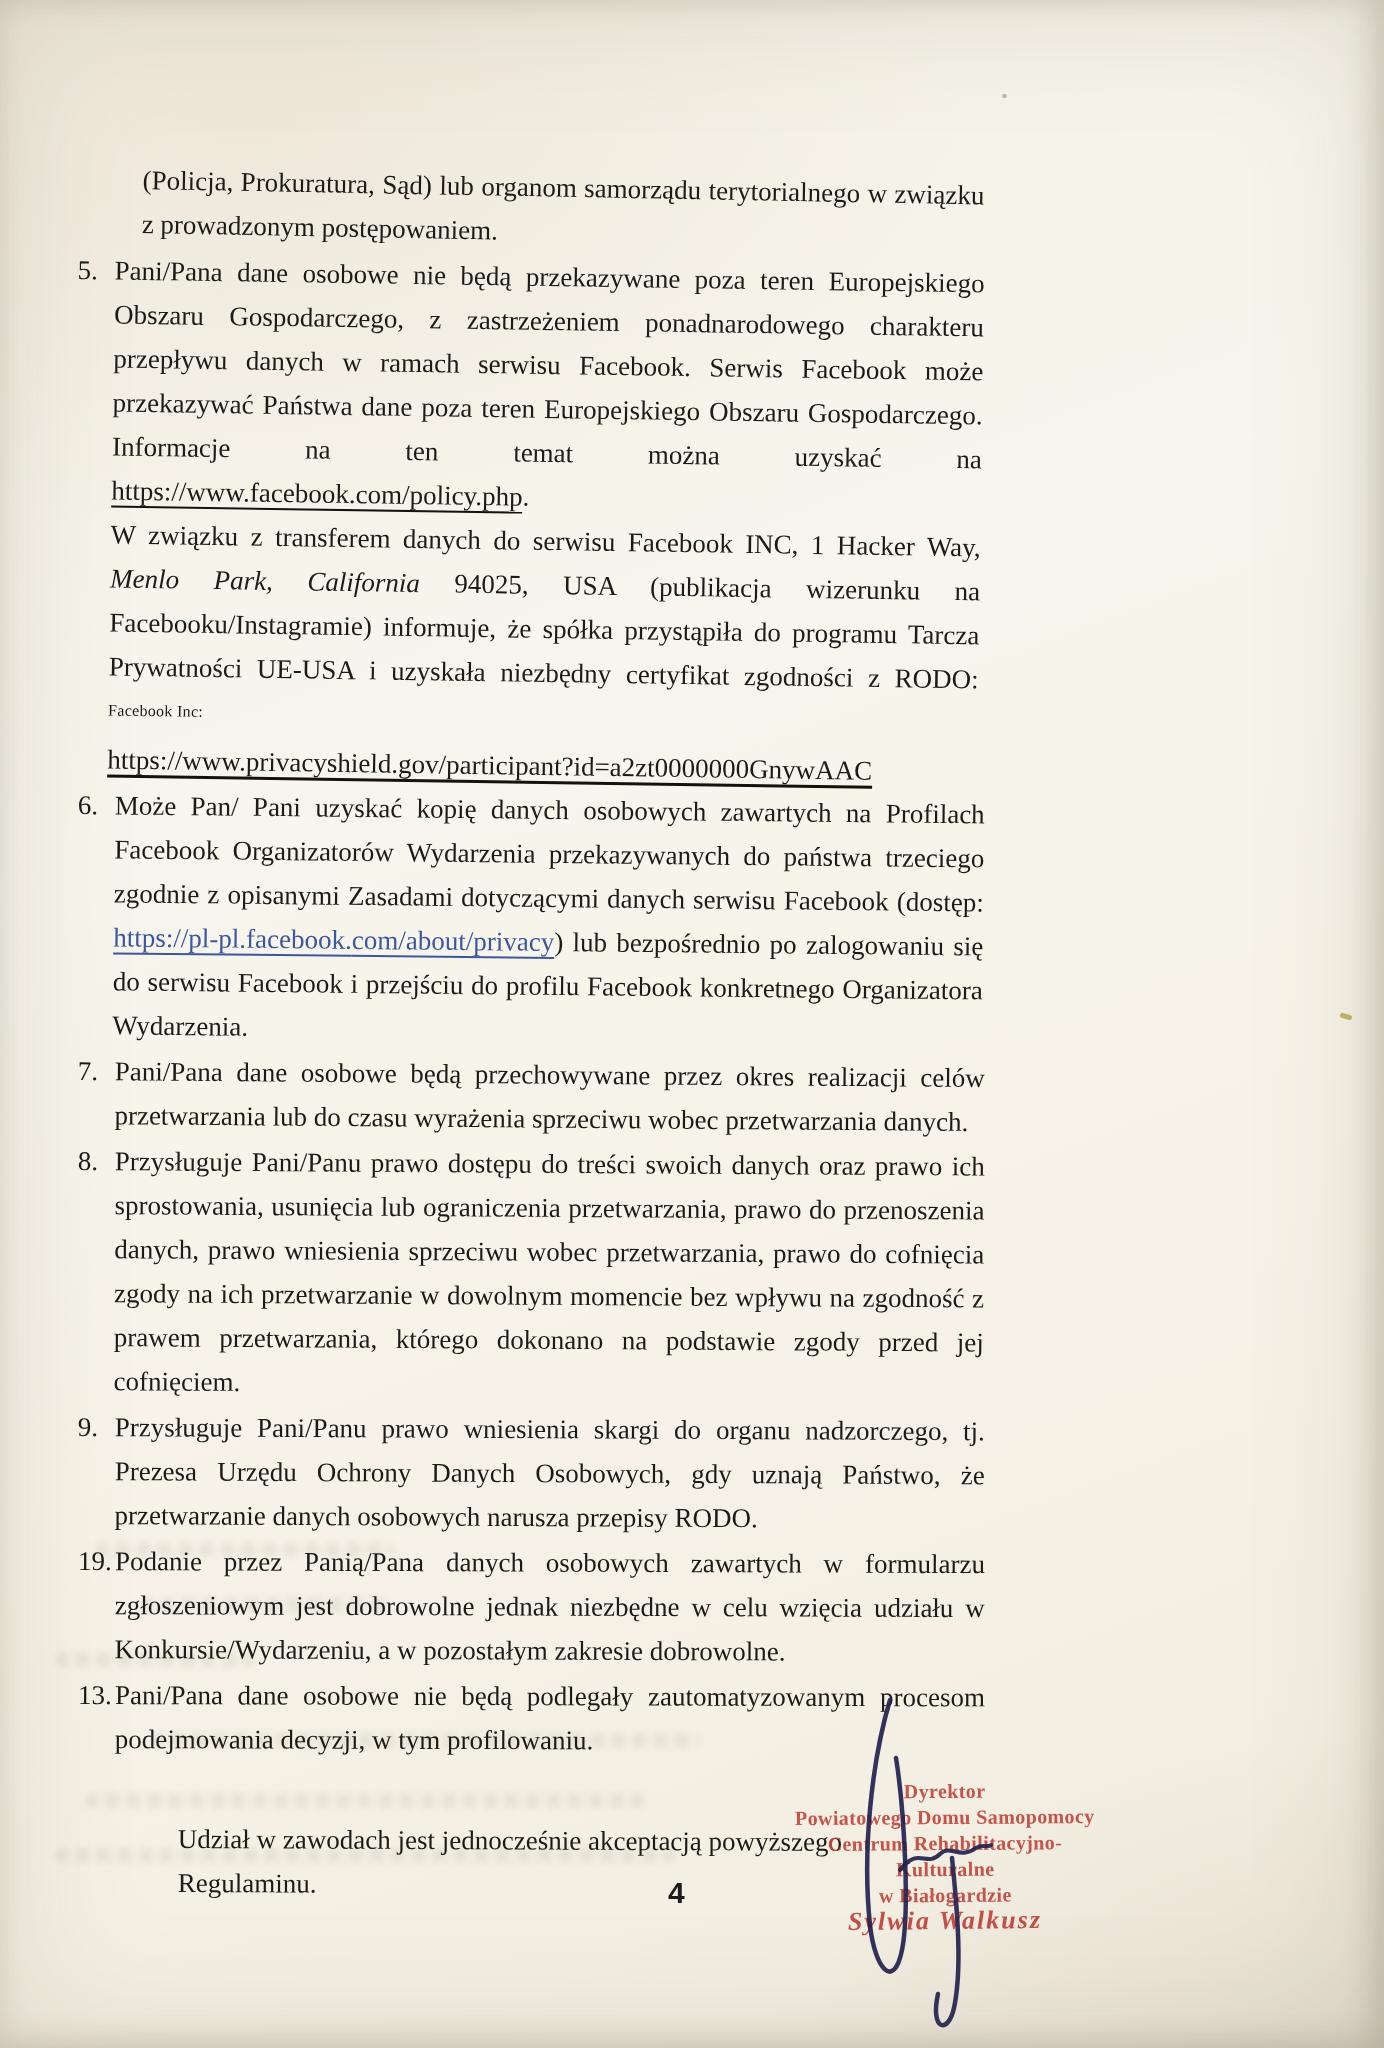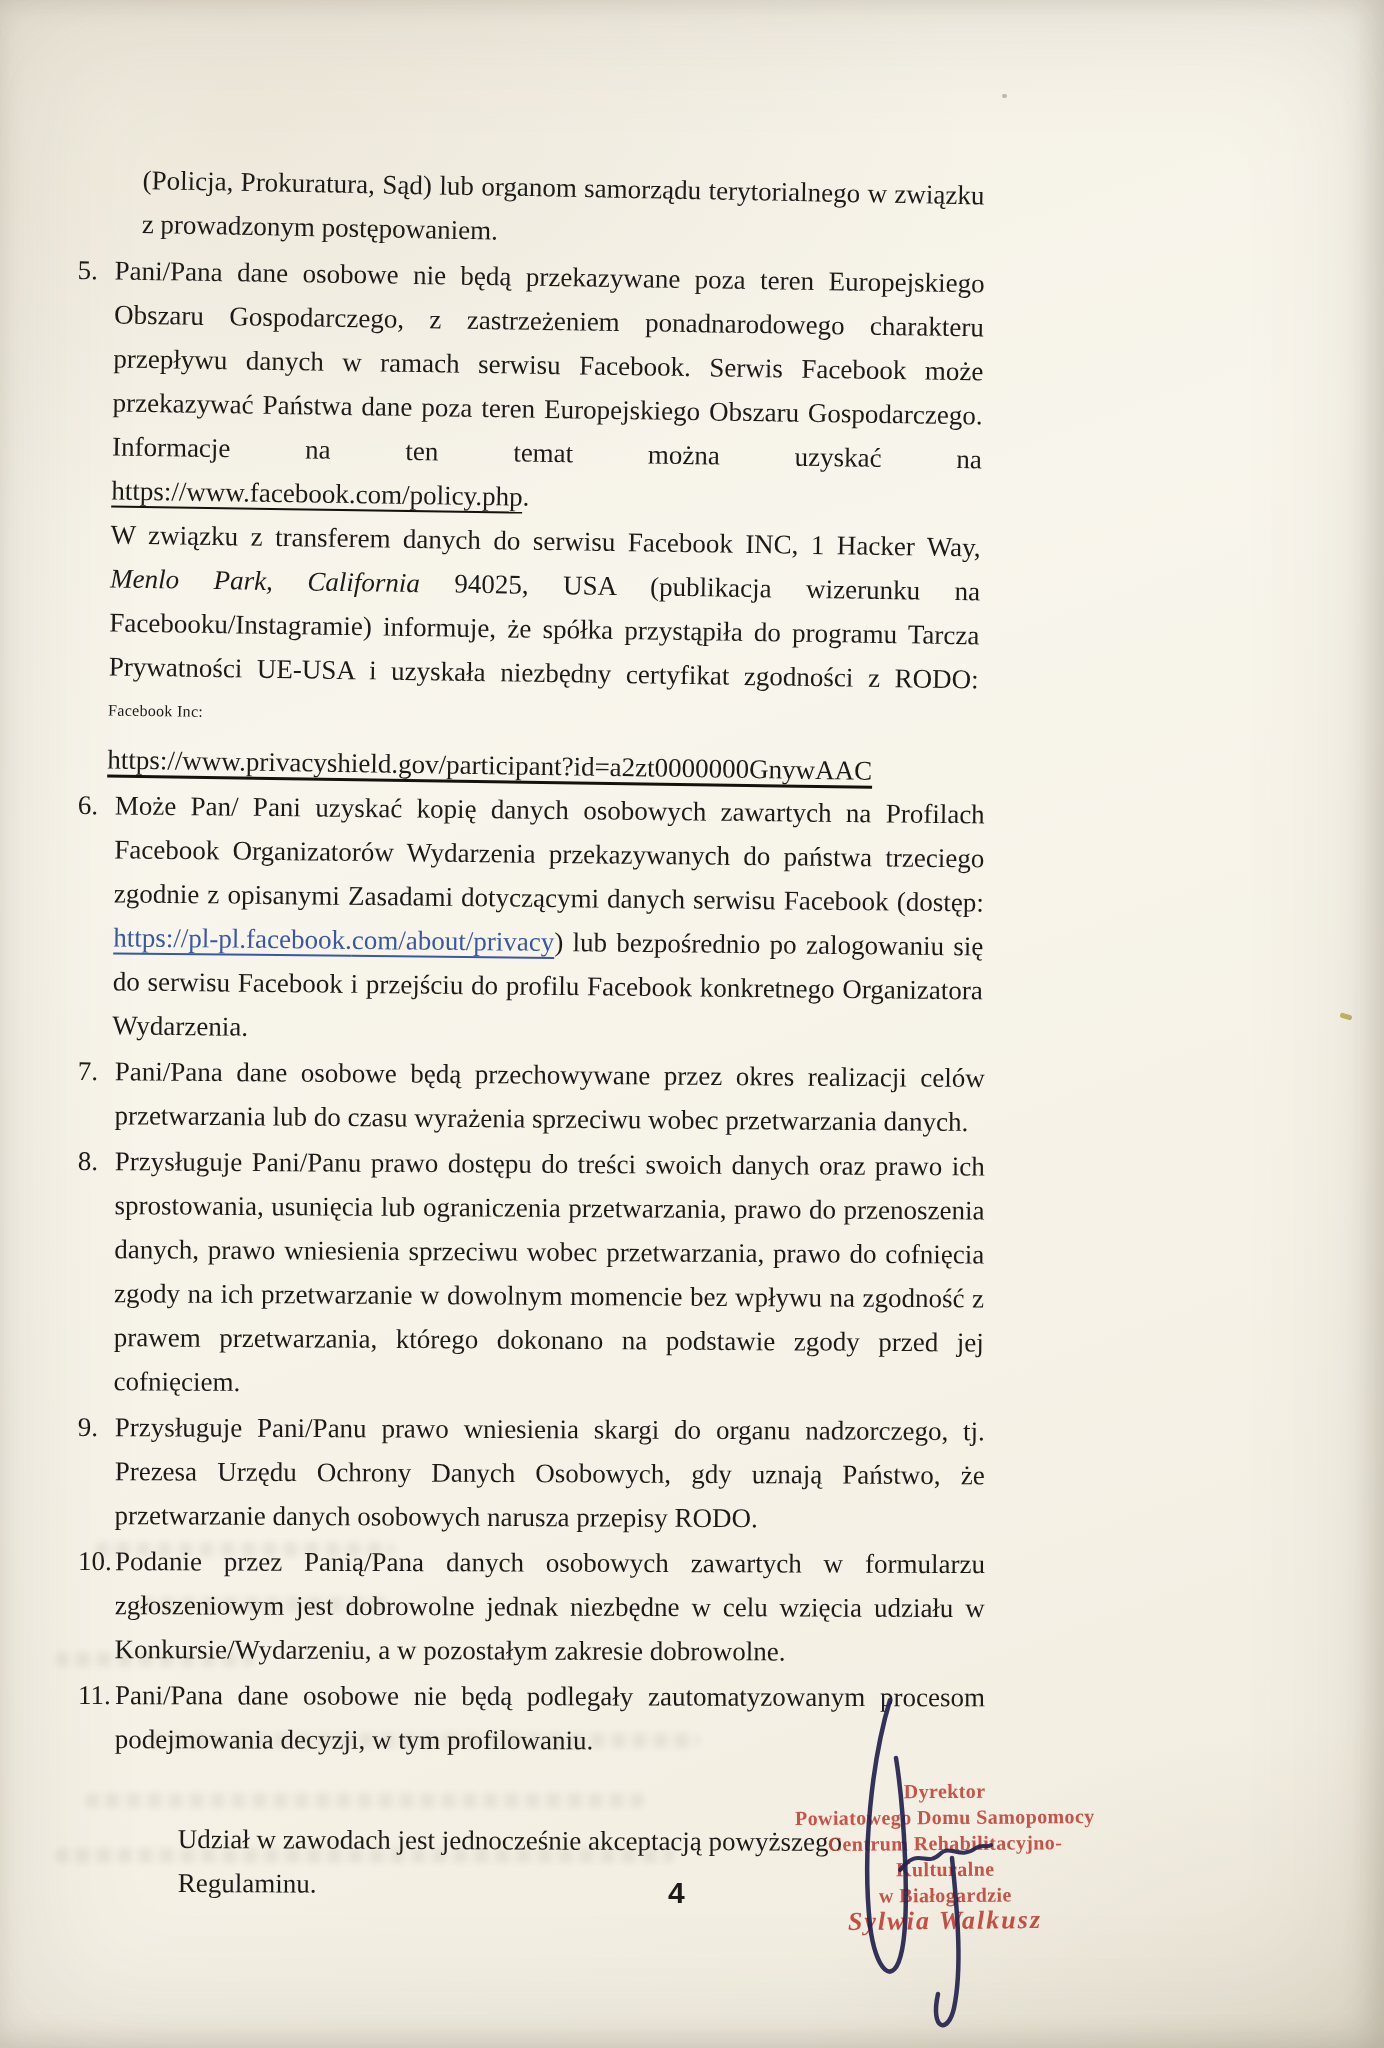--- a/index.html
+++ b/index.html
@@ -76,22 +76,22 @@
 
   <div class="content">
     <p class="intro">(Policja, Prokuratura, Sąd) lub organom samorządu terytorialnego w związku z prowadzonym postępowaniem.</p>
 
     <div>
         <div class="item" style="transform: rotate(0.85deg);"><span class="num">5.</span><span><span class="seg-plain">Pani/Pana dane osobowe nie będą przekazywane poza teren Europejskiego Obszaru Gospodarczego, z zastrzeżeniem ponadnarodowego charakteru przepływu danych w ramach serwisu Facebook. Serwis Facebook może przekazywać Państwa dane poza teren Europejskiego Obszaru Gospodarczego. Informacje na ten temat można uzyskać na </span><span class="seg-link">https://www.facebook.com/policy.php</span><span class="seg-plain">.</span><br><span class="seg-plain">W związku z transferem danych do serwisu Facebook INC, 1 Hacker Way, </span><span class="seg-italic">Menlo Park, California</span><span class="seg-plain"> 94025, USA  (publikacja wizerunku na Facebooku/Instagramie) informuje, że spółka przystąpiła do programu Tarcza Prywatności UE-USA i uzyskała niezbędny certyfikat zgodności z RODO: </span><span class="seg-sup">Facebook Inc:</span><br><span class="seg-link2">https://www.privacyshield.gov/participant?id=a2zt0000000GnywAAC</span></span></div>
         <div class="item" style="transform: rotate(0.6deg);"><span class="num">6.</span><span><span class="seg-plain">Może Pan/ Pani uzyskać kopię danych osobowych zawartych na Profilach Facebook Organizatorów Wydarzenia przekazywanych do państwa trzeciego zgodnie z opisanymi Zasadami dotyczącymi danych serwisu Facebook (dostęp: </span><span class="seg-linkblue">https://pl-pl.facebook.</span><wbr><span class="seg-linkblue">com/about/privacy</span><span class="seg-plain">) lub bezpośrednio po zalogowaniu się do serwisu Facebook i przejściu do profilu Facebook konkretnego Organizatora Wydarzenia.</span></span></div>
         <div class="item" style="transform: rotate(0.45deg);"><span class="num">7.</span><span><span class="seg-plain">Pani/Pana dane osobowe będą przechowywane przez okres realizacji celów przetwarzania lub do czasu wyrażenia sprzeciwu wobec przetwarzania danych.</span></span></div>
         <div class="item" style="transform: rotate(0.35deg);"><span class="num">8.</span><span><span class="seg-plain">Przysługuje Pani/Panu prawo dostępu do treści swoich danych oraz prawo ich sprostowania, usunięcia lub ograniczenia przetwarzania, prawo do przenoszenia danych, prawo wniesienia sprzeciwu wobec przetwarzania, prawo do cofnięcia zgody na ich przetwarzanie w dowolnym momencie bez wpływu na zgodność z prawem przetwarzania, którego dokonano na podstawie zgody przed jej cofnięciem.</span></span></div>
         <div class="item" style="transform: rotate(0.27deg);"><span class="num">9.</span><span><span class="seg-plain">Przysługuje Pani/Panu prawo wniesienia skargi do organu nadzorczego, tj. Prezesa Urzędu Ochrony Danych Osobowych, gdy uznają Państwo, że przetwarzanie danych osobowych narusza przepisy RODO.</span></span></div>
-        <div class="item" style="transform: rotate(0.2deg);"><span class="num">10.</span><span><span class="seg-plain">Podanie przez Panią/Pana danych osobowych zawartych w formularzu zgłoszeniowym jest dobrowolne jednak niezbędne w celu wzięcia udziału w Konkursie/Wydarzeniu, a w pozostałym zakresie dobrowolne.</span></span></div>
-        <div class="item" style="transform: rotate(0.15deg);"><span class="num">11.</span><span><span class="seg-plain">Pani/Pana dane osobowe nie będą podlegały zautomatyzowanym procesom podejmowania decyzji, w tym profilowaniu.</span></span></div>
+        <div class="item" style="transform: rotate(0.2deg);"><span class="num">19.</span><span><span class="seg-plain">Podanie przez Panią/Pana danych osobowych zawartych w formularzu zgłoszeniowym jest dobrowolne jednak niezbędne w celu wzięcia udziału w Konkursie/Wydarzeniu, a w pozostałym zakresie dobrowolne.</span></span></div>
+        <div class="item" style="transform: rotate(0.15deg);"><span class="num">13.</span><span><span class="seg-plain">Pani/Pana dane osobowe nie będą podlegały zautomatyzowanym procesom podejmowania decyzji, w tym profilowaniu.</span></span></div>
       </div>
 
     <p class="closing">Udział w zawodach jest jednocześnie akceptacją powyższego Regulaminu.</p>
   </div>
 
   <div class="page-number">4</div>
 
   <div class="stamp" style="color: rgb(195, 71, 61);">
     <div>
         <div class="stamp-line">Dyrektor</div>

